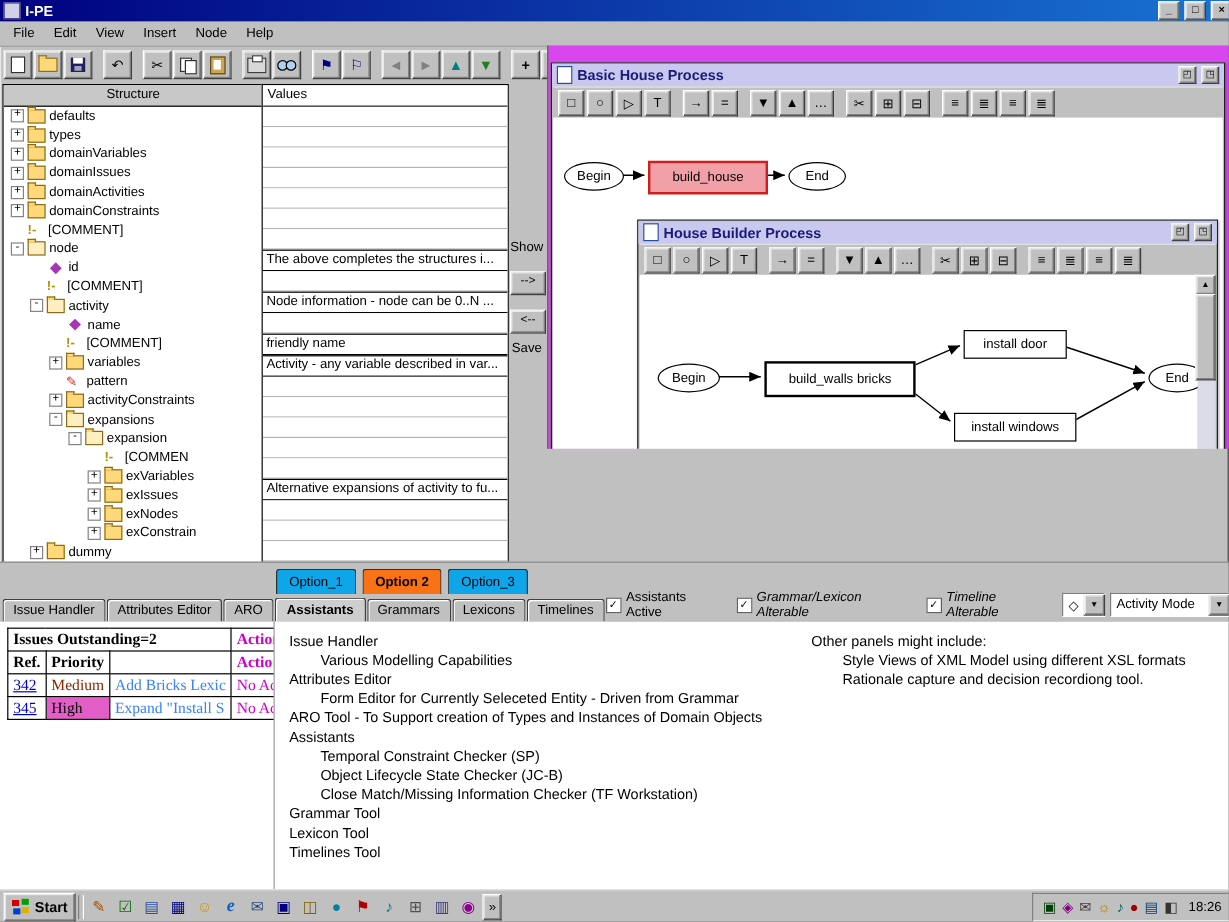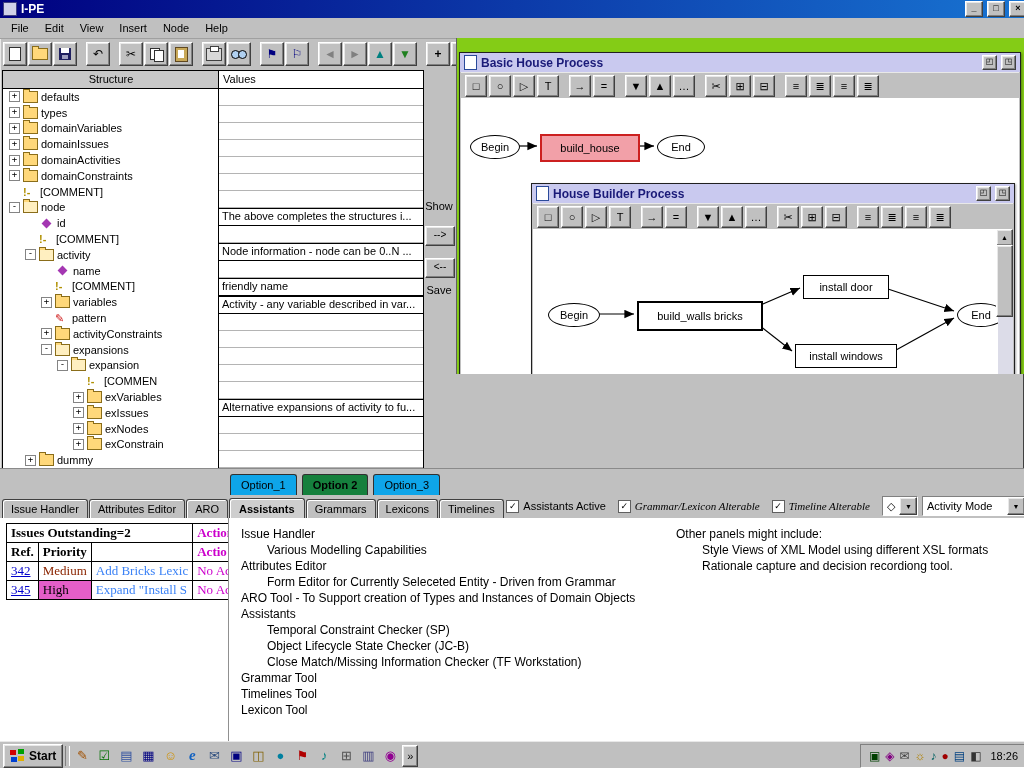--- a/index.html
+++ b/index.html
@@ -60,21 +60,21 @@
   #valuesheader{height:17px;padding-left:4px;border-bottom:1px solid #000;line-height:16px;background:#fff;}
   .vrow{height:16px;line-height:15px;padding:0 3px;border-bottom:1px solid #b4b4b4;overflow:hidden;white-space:nowrap;background:#fff;}
   .vrow.filled{border-top:1px solid #000;border-bottom:1px solid #000000;}
 
   
   #iostrip{left:422px;top:70px;width:34px;height:398px;}
   #iostrip .lbl{position:absolute;left:0;width:34px;text-align:center;}
   .iobtn{position:absolute;left:3px;width:28px;height:18px;font-size:10px;text-align:center;line-height:16px;}
 
   
-  #mdi{left:456px;top:38px;width:568px;height:336px;background:#84cc16;border-left:1px solid #606060;overflow:hidden;}
+  #mdi{left:456px;top:38px;width:568px;height:336px;background:#d946ef;border-left:1px solid #606060;overflow:hidden;}
   .iwin{position:absolute;background:#c0c0c0;border:1px solid #202020;box-shadow:1px 1px 2px rgba(0,0,0,0.35);}
   .iwin-title{height:19px;background:#c9c9ef;display:flex;align-items:center;gap:4px;padding:0 4px;}
   .iwin-title .txt{font-weight:bold;font-size:12px;color:#1a1a78;flex:1;}
   .doc-icon{width:11px;height:13px;background:#fff;border:1px solid #2a4a9a;flex:none;}
   .iwin-btn{width:13px;height:13px;font-size:8px;line-height:11px;text-align:center;flex:none;}
   .ptb{position:absolute;left:1px;right:1px;top:19px;height:26px;display:flex;align-items:center;gap:2px;padding:0 4px;background:#c0c0c0;border-top:1px solid #e8e8e8;border-bottom:1px solid #909090;}
   .pbtn{width:20px;height:20px;display:flex;align-items:center;justify-content:center;font-size:11px;flex:none;}
   .psep{width:6px;flex:none;}
   .pcontent{position:absolute;background:#fff;}
   .pnode{position:absolute;border:1px solid #000;background:#fff;display:flex;align-items:center;justify-content:center;white-space:nowrap;font-size:11px;padding:0 4px;}
@@ -82,32 +82,32 @@
   .pnode.task{background:#f2a0a8;border:2px solid #cc2020;}
   .pnode.sel{border:2px solid #000;}
   .dsvg{position:absolute;left:0;top:0;pointer-events:none;}
   .sbtrack{position:absolute;background:#dcdce8;}
   .sbtn{position:absolute;width:15px;height:15px;font-size:7px;display:flex;align-items:center;justify-content:center;}
   .sthumb{position:absolute;}
 
   
   #tabsrow{left:0;top:468px;width:1024px;height:27px;background:#c0c0c0;border-top:1px solid #8a8a8a;}
   .xtab{display:inline-block;border:1px solid #303030;border-bottom:none;background:#0ea5e9;padding:4px 10px 5px;border-radius:3px 3px 0 0;margin-right:2px;}
-  .xtab.active{background:#15803d;font-weight:bold;}
+  .xtab.active{background:#f97316;font-weight:bold;}
   #optiontabs{position:absolute;left:230px;bottom:0;}
   #proctabs{position:absolute;right:2px;bottom:0;}
 
   
   #assistbar{left:0;top:495px;width:1024px;height:23px;background:#c0c0c0;display:flex;align-items:flex-end;padding:0 2px;border-bottom:1px solid #8a8a8a;}
   .atab{background:#c0c0c0;border:1px solid #404040;border-bottom:none;border-radius:3px 3px 0 0;padding:3px 8px 3px;margin-right:1px;box-shadow:inset 1px 1px 0 #fff;flex:none;}
   .atab.active{background:#cecece;font-weight:bold;padding:4px 9px 3px;}
   #assistctrls{margin-left:auto;display:flex;align-items:center;gap:4px;padding-bottom:2px;}
   .chk{width:11px;height:11px;border:1px solid #606060;background:#fff;font-size:9px;line-height:10px;text-align:center;flex:none;}
   .clabel{margin-right:8px;}
-  .ital{font-style:italic;font-family:Liberation Serif, serif;}
+  .ital{font-style:italic;font-family:Liberation Sans, sans-serif;}
   .combo{background:#fff;border:1px solid;border-color:#808080 #fff #fff #808080;height:18px;display:flex;align-items:center;}
   .combo .val{padding:0 4px;flex:1;white-space:nowrap;}
   .combo .drop{width:16px;height:16px;font-size:7px;display:flex;align-items:center;justify-content:center;flex:none;}
 
   
   #bottomleft{left:0;top:518px;width:228px;height:223px;background:#fff;border-right:1px solid #909090;overflow:hidden;}
   #issues{margin:5px 0 0 6px;border-collapse:collapse;font-family:"Liberation Serif",serif;font-size:13px;}
   #issues td{border:1px solid #000;padding:1px 4px;white-space:nowrap;overflow:hidden;}
   .b{font-weight:bold;}
   .mag{color:#cc00cc;}
@@ -534,22 +534,22 @@
       <div>Issue Handler</div>
       <div class="i1">Various Modelling Capabilities</div>
       <div>Attributes Editor</div>
       <div class="i1">Form Editor for Currently Seleceted Entity - Driven from Grammar</div>
       <div>ARO Tool - To Support creation of Types and Instances of Domain Objects</div>
       <div>Assistants</div>
       <div class="i1">Temporal Constraint Checker (SP)</div>
       <div class="i1">Object Lifecycle State Checker (JC-B)</div>
       <div class="i1">Close Match/Missing Information Checker (TF Workstation)</div>
       <div>Grammar Tool</div>
+      <div>Lexicon Tool</div>
       <div>Timelines Tool</div>
-      <div>Lexicon Tool</div>
     </div>
     <div id="otherlist">
       <div>Other panels might include:</div>
       <div class="i1">Style Views of XML Model using different XSL formats</div>
       <div class="i1">Rationale capture and decision recordiong tool.</div>
     </div>
   </div>
 
   <div id="taskbar" class="abs">
     <span id="startbtn" class="raised">

